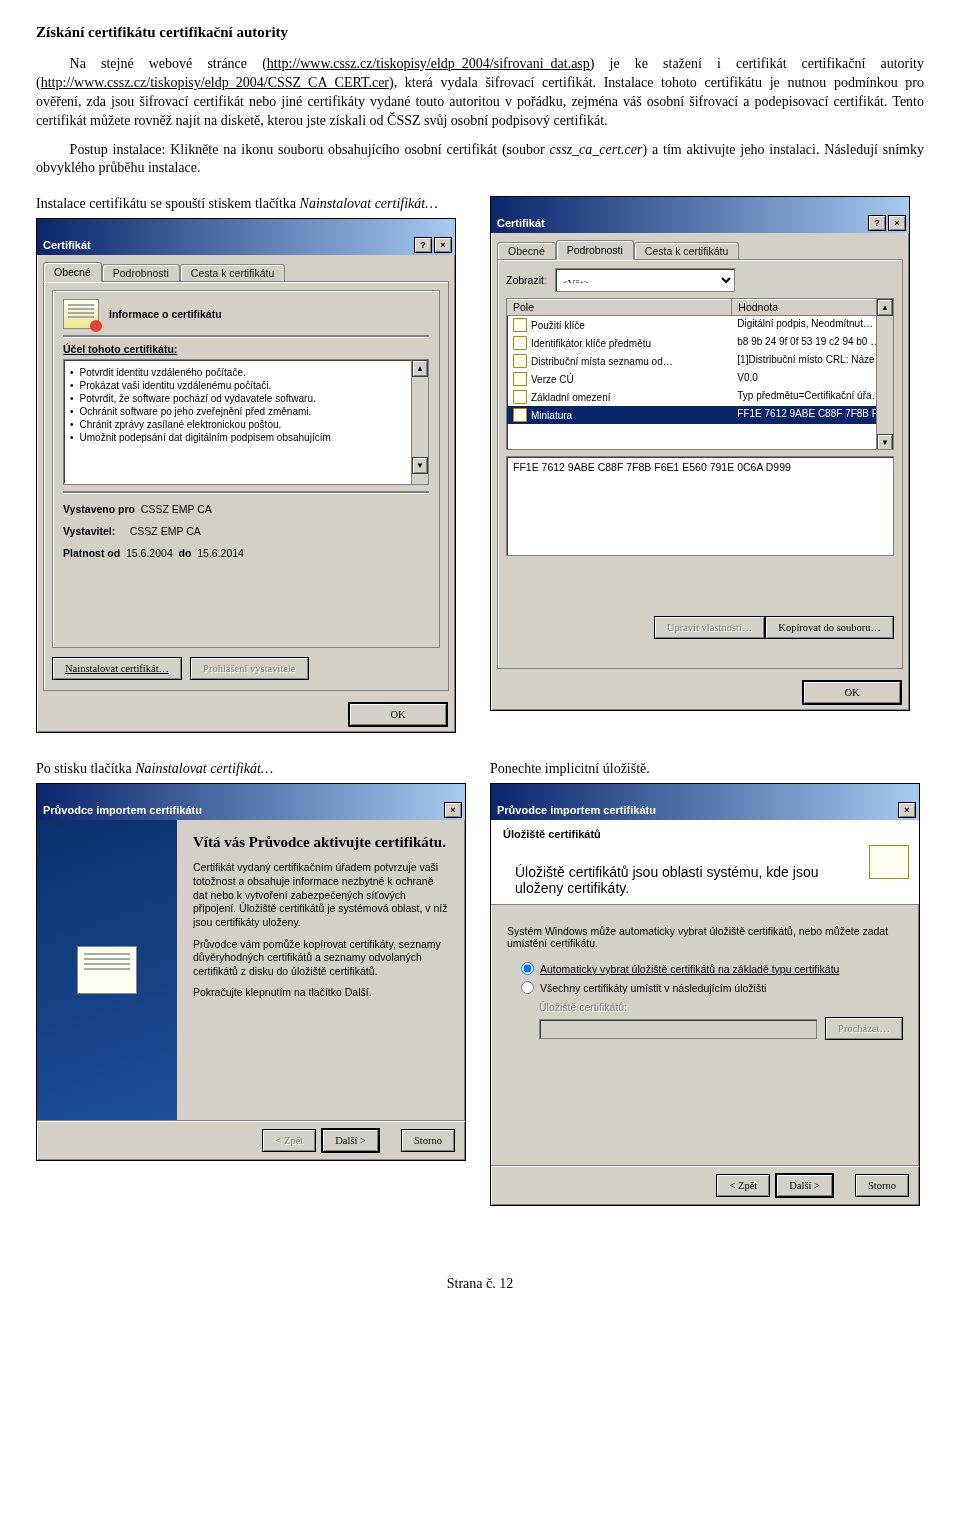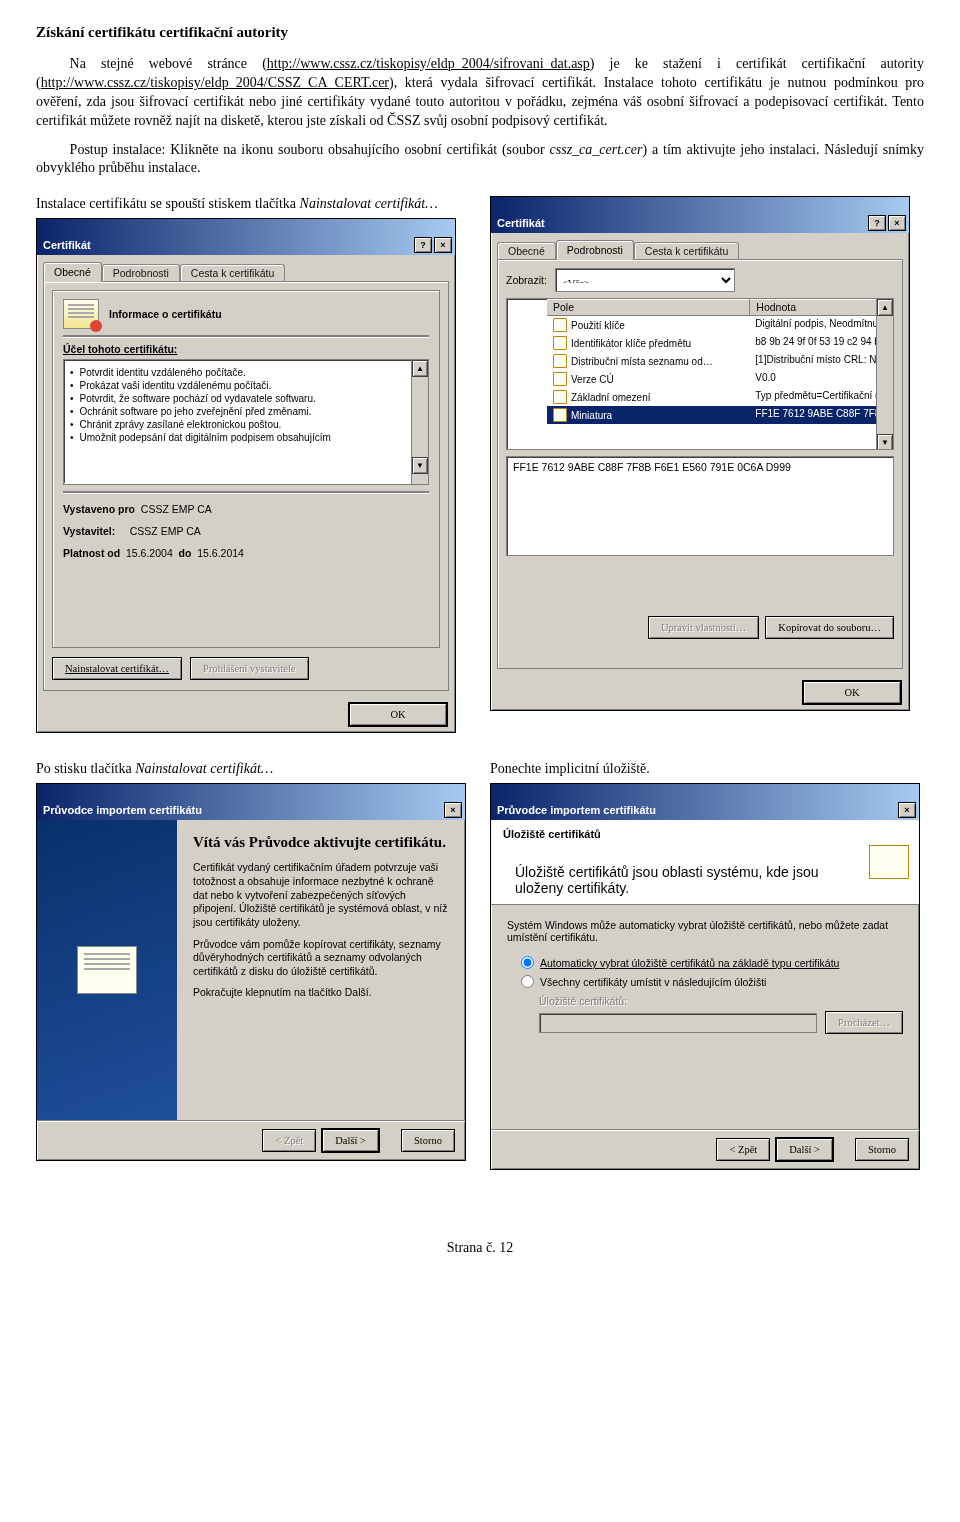--- a/index.html
+++ b/index.html
@@ -192,21 +192,21 @@
   .select-row { display: flex; align-items: center; gap: 8px; margin-bottom: 6px;}
   select.winselect {
     background: #fff; border: 1px solid #808080;
     box-shadow: inset 1px 1px 0 #404040;
     font-family: Tahoma; font-size: 10.5px; height: 24px; padding: 8px 2px;
     width: 180px;
   }
   .listview {
     background: #fff; border: 1px solid #808080;
     box-shadow: inset 1px 1px 0 #404040;
-    height: 150px; overflow: hidden; position: relative; padding-left: 40px;
+    height: 150px; overflow: hidden; position: relative;
   }
   .lv-header {
     display: flex; background: #d4d0c8;
     border-bottom: 1px solid #808080;
   }
   .lv-header .lv-col {
     padding: 2px 6px; font-size: 10.5px;
     border-right: 1px solid #808080; box-shadow: inset 0 1px 0 #fff;
   }
   .lv-col.c1 { width: 55%; }
@@ -438,21 +438,21 @@
             </div>
           <div class="scrollbar">
             <div class="arrow">▲</div>
             <div class="track" style="height:118px"></div>
             <div class="arrow">▼</div>
           </div>
         </div>
 
         <div class="value-box">FF1E 7612 9ABE C88F 7F8B F6E1 E560 791E 0C6A D999</div>
 
-        <div style="display:flex;gap:6px;justify-content:flex-end;margin-top:60px;">
+        <div style="display:flex;gap:0;justify-content:flex-end;margin-top:60px;">
           <span class="btn" disabled="">Upravit vlastnosti…</span>
           <span class="btn">Kopírovat do souboru…</span>
         </div>
       </div>
       <div class="bottom-btns">
         <span class="btn default" style="width:72px">OK</span>
       </div>
     </div>
   </div>
 </div>
@@ -496,21 +496,21 @@
         <span class="title-text">Průvodce importem certifikátu</span>
         <span class="winbtn">×</span>
       </div>
       <div class="wizard-header">
         <div class="wtxt">
           <b>Úložiště certifikátů</b>
           <div class="sub">Úložiště certifikátů jsou oblasti systému, kde jsou uloženy certifikáty.</div>
         </div>
         <div class="hicon"></div>
       </div>
-      <div style="padding:14px 16px 10px 16px; height:224px; box-sizing:border-box;">
+      <div style="padding:20px 16px 10px 16px; height:260px; box-sizing:border-box;">
         <div style="font-size:10.5px">Systém Windows může automaticky vybrat úložiště certifikátů, nebo můžete zadat umístění certifikátu.</div>
         <div class="radio-group">
           <label class="radio-row">
             <input type="radio" name="store" checked="" style="">
             <span class="u">Automaticky vybrat úložiště certifikátů na základě typu certifikátu</span>
           </label>
           <label class="radio-row">
             <input type="radio" name="store" style="">
             <span>Všechny certifikáty umístit v následujícím úložišti</span>
           </label>

